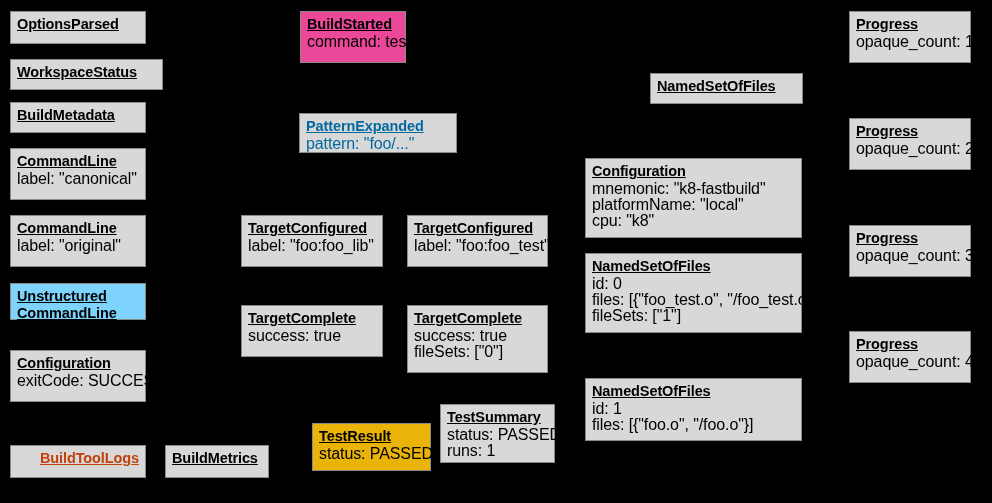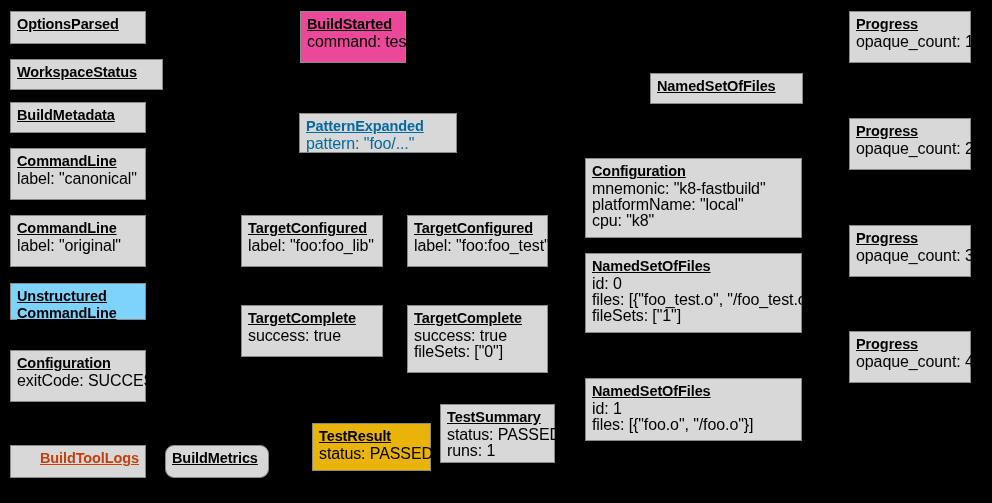--- a/index.html
+++ b/index.html
@@ -92,21 +92,21 @@
       </div>
       <div class="node-props">
         <div class="node-prop">exitCode: SUCCESS</div>
       </div>
     </div>
     <div class="node empty" style="left: 10px; top: 445px; width: 136px; height: 33px; background: rgb(216, 216, 216); border-color: rgb(138, 138, 138); color: #c2410c; text-align: right;">
       <div class="node-title">
         <span class="tline">BuildToolLogs</span>
       </div>
     </div>
-    <div class="node empty" style="left: 165px; top: 445px; width: 104px; height: 33px; background: rgb(216, 216, 216); border-color: rgb(138, 138, 138); color: rgb(0, 0, 0); border-radius: 9px;">
+    <div class="node empty" style="left: 165px; top: 445px; width: 104px; height: 33px; background: rgb(216, 216, 216); border-color: rgb(138, 138, 138); color: rgb(0, 0, 0);">
       <div class="node-title">
         <span class="tline">BuildMetrics</span>
       </div>
     </div>
     <div class="node" style="left: 300px; top: 11px; width: 106px; height: 52px; background: #ec4899; border-color: rgb(138, 138, 138); color: rgb(0, 0, 0);">
       <div class="node-title">
         <span class="tline">BuildStarted</span>
       </div>
       <div class="node-props">
         <div class="node-prop">command: test</div>

